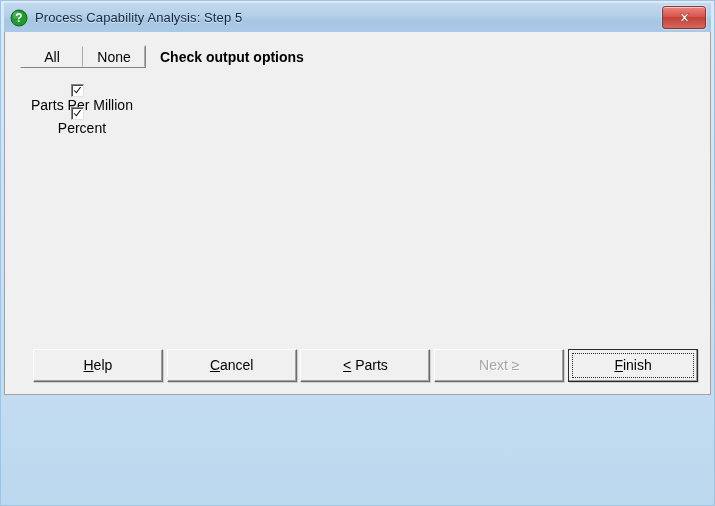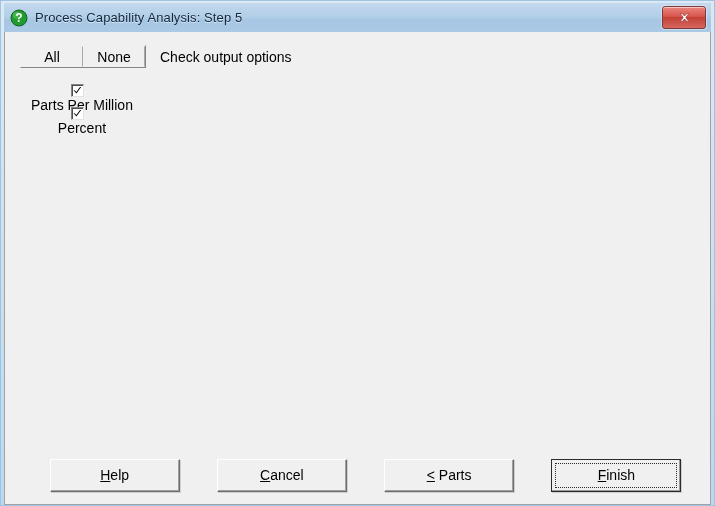--- a/index.html
+++ b/index.html
@@ -81,21 +81,21 @@
     display: flex;
     align-items: center;
     justify-content: center;
     cursor: pointer;
   }
   #close-button svg { display: block; }
 
   
   #client {
     position: relative;
-    height: 473px;
+    height: 363px;
     background: #f0f0f0;
     border: 1px solid #9fa3a8;
     border-top: none;
     box-sizing: border-box;
     overflow: hidden;
   }
 
   
   #toolbar {
     position: absolute;
@@ -126,20 +126,21 @@
     user-select: none;
     padding: 0 6px;
   }
   .tool-btn:last-child { border-right: 1px solid #a8a8a8; }
 
   #toolbar-caption {
     margin-left: 14px;
     font-size: 14px;
     color: #000000;
     white-space: nowrap;
+    font-weight: bold;
   }
 
   
   #options {
     position: absolute;
     left: 17px;
     top: 52px;
   }
   .cb-row {
     display: flex;
@@ -298,20 +299,25 @@
           <span><span class="accel">C</span><span>ancel</span></span>
         </div>
       </div>
 
       <div class="dlg-btn-slot">
         <div class="dlg-btn">
           <span><span class="accel">&lt;</span><span> Parts</span></span>
         </div>
       </div>
 
+      <div class="dlg-btn-slot">
+        <div class="dlg-btn disabled">
+          <span>Next ≥</span>
+        </div>
+      </div>
 
       <div class="dlg-btn-slot">
         <div class="dlg-btn default">
           <span><span class="accel">F</span><span>inish</span></span>
         </div>
       </div>
 
     </div>
 
   </div>

